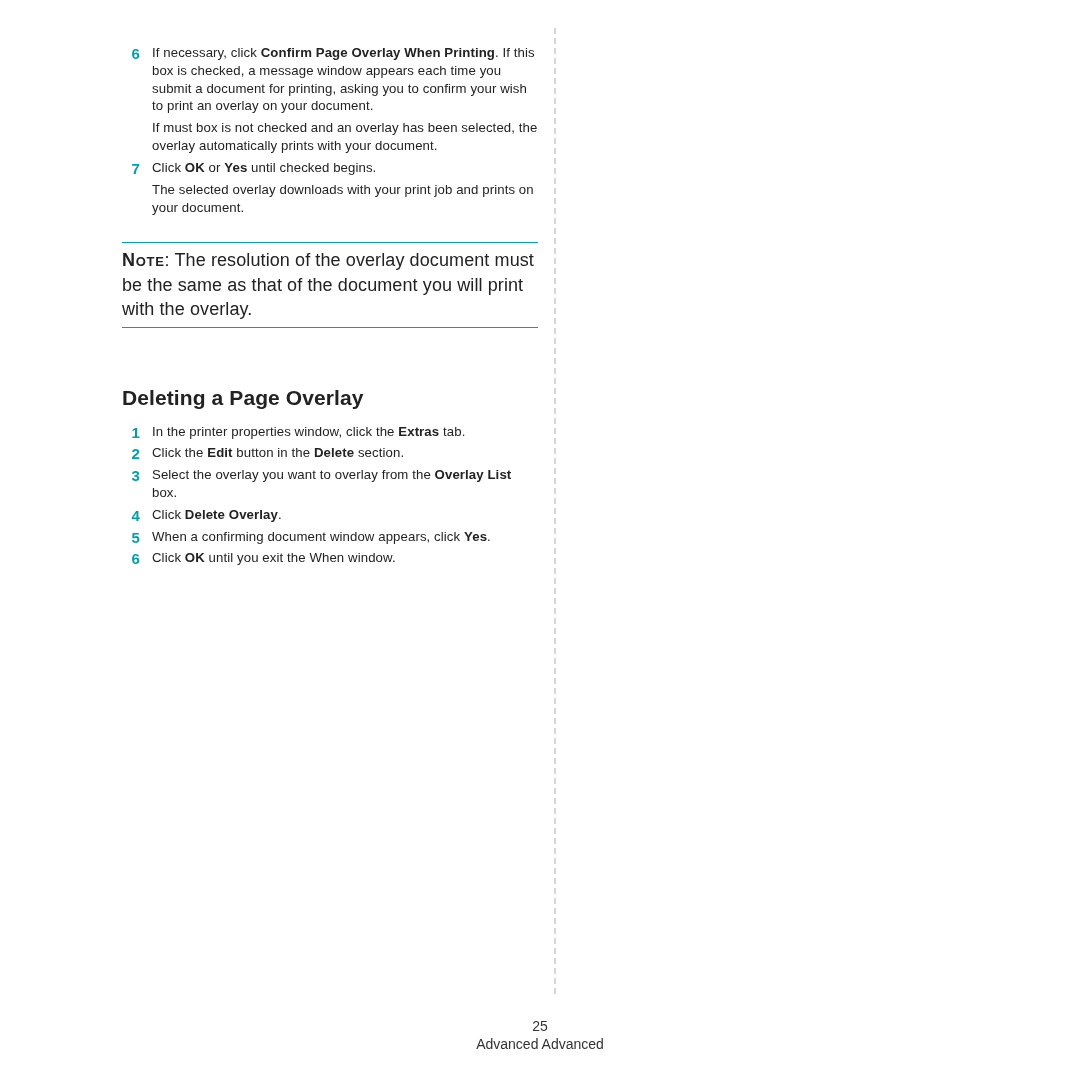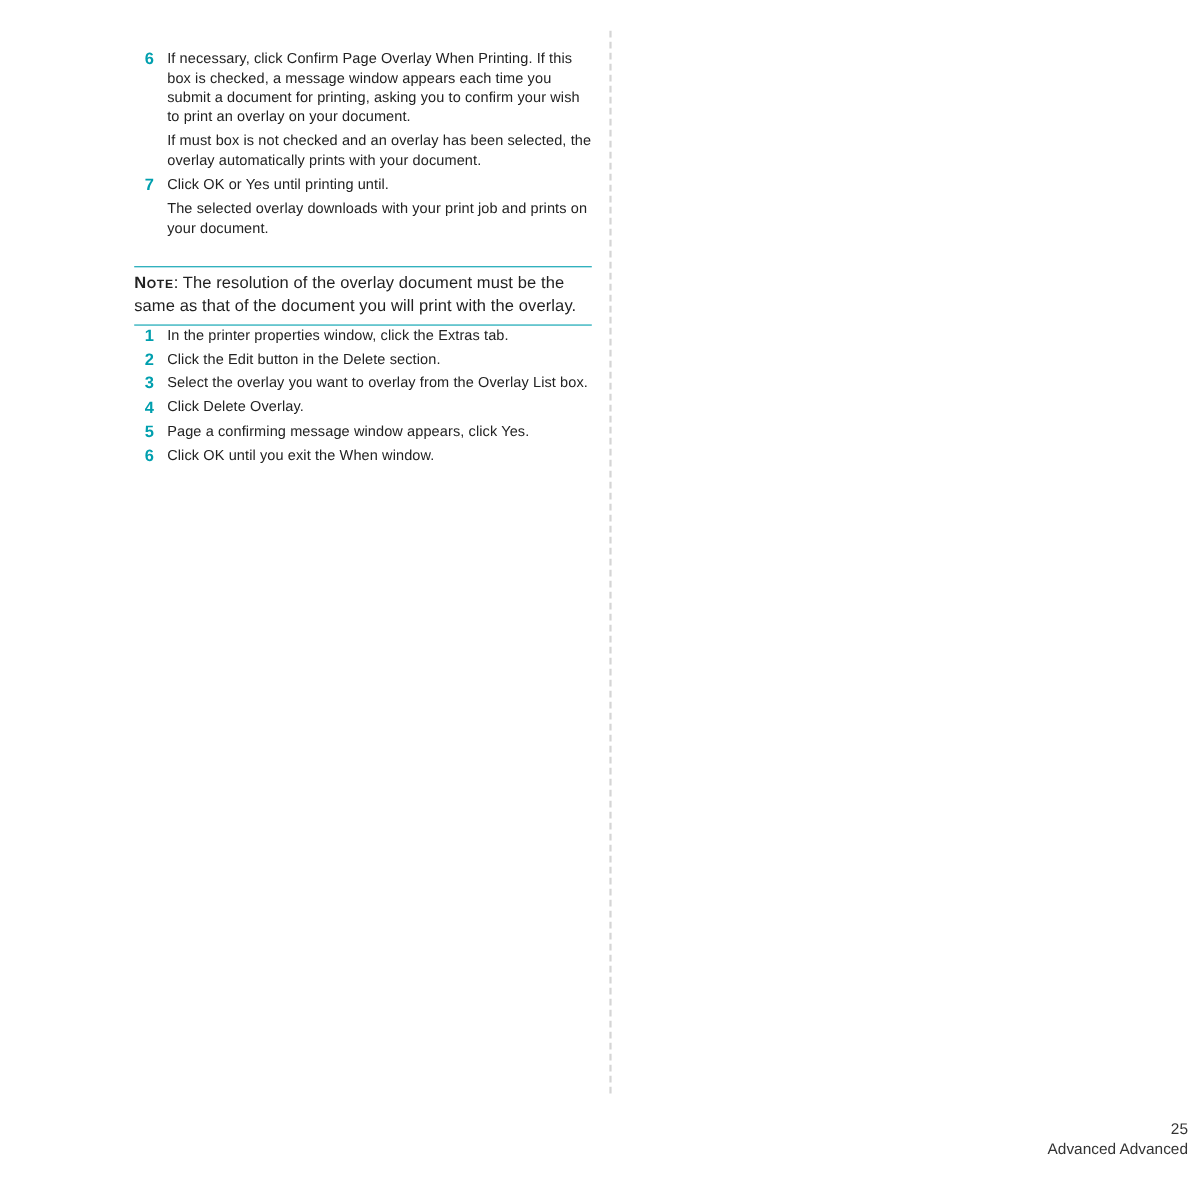--- a/index.html
+++ b/index.html
@@ -50,49 +50,49 @@
     padding-right: 12px;
     box-sizing: border-box;
   }
   .step-body {
     flex: 1 1 auto;
   }
   .step-body p {
     margin: 0 0 4px 0;
   }
   .bold {
-    font-weight: normal;
+    font-weight: bold;
   }
   .note-box {
     border-top: 1.5px solid #009fae;
     border-bottom: 1.5px solid #009fae;
     margin-top: 22px;
     padding: 5px 0 6px 0;
-    font-size: 15px;
+    font-size: 18px;
   }
   .sc {
     font-variant: small-caps;
     font-weight: bold;
     letter-spacing: 0.04em;
   }
   .h2 {
     font-size: 21px;
     font-weight: bold;
     color: #222;
     margin: 56px 0 10px 0;
   }
   .intro {
     margin: 0 0 6px 0;
   }
   .footer {
     position: absolute;
     top: 1018px;
     left: 0;
     width: 1080px;
-    text-align: right;
+    text-align: center;
     font-size: 14px;
     color: #333;
   }
   .footer .pn {
     display: block;
     margin-bottom: 2px;
   }
 </style>
 </head>
 <body>
@@ -114,30 +114,31 @@
         <p>If must box is not checked and an overlay has been selected, the overlay automatically prints with your document.</p>
       </div>
     </div>
 
     <div class="step-row">
       <div class="gutter">
         <span class="num">7</span>
       </div>
       <div class="step-body">
         <p>
-          <span>Click </span><span class="bold">OK</span><span> or </span><span class="bold">Yes</span><span> until printing until.</span>
+          <span>Click </span><span class="bold">OK</span><span> or </span><span class="bold">Yes</span><span> until checked begins.</span>
         </p>
         <p>The selected overlay downloads with your print job and prints on your document.</p>
       </div>
     </div>
 
     <div class="note-box">
       <span class="sc">Note</span><span>: The resolution of the overlay document must be the same as that of the document you will print with the overlay.</span>
     </div>
 
+    <div class="h2">Deleting a Page Overlay</div>
 
     <div class="step-row">
       <div class="gutter"><span class="num">1</span></div>
       <div class="step-body">
         <p>
           <span>In the printer properties window, click the </span><span class="bold">Extras</span><span> tab.</span>
         </p>
       </div>
     </div>
 
@@ -165,21 +166,21 @@
         <p>
           <span>Click </span><span class="bold">Delete Overlay</span><span>.</span>
         </p>
       </div>
     </div>
 
     <div class="step-row">
       <div class="gutter"><span class="num">5</span></div>
       <div class="step-body">
         <p>
-          <span>Page a confirming message window appears, click </span><span class="bold">Yes</span><span>.</span>
+          <span>When a confirming document window appears, click </span><span class="bold">Yes</span><span>.</span>
         </p>
       </div>
     </div>
 
     <div class="step-row">
       <div class="gutter"><span class="num">6</span></div>
       <div class="step-body">
         <p>
           <span>Click </span><span class="bold">OK</span><span> until you exit the When window.</span>
         </p>

